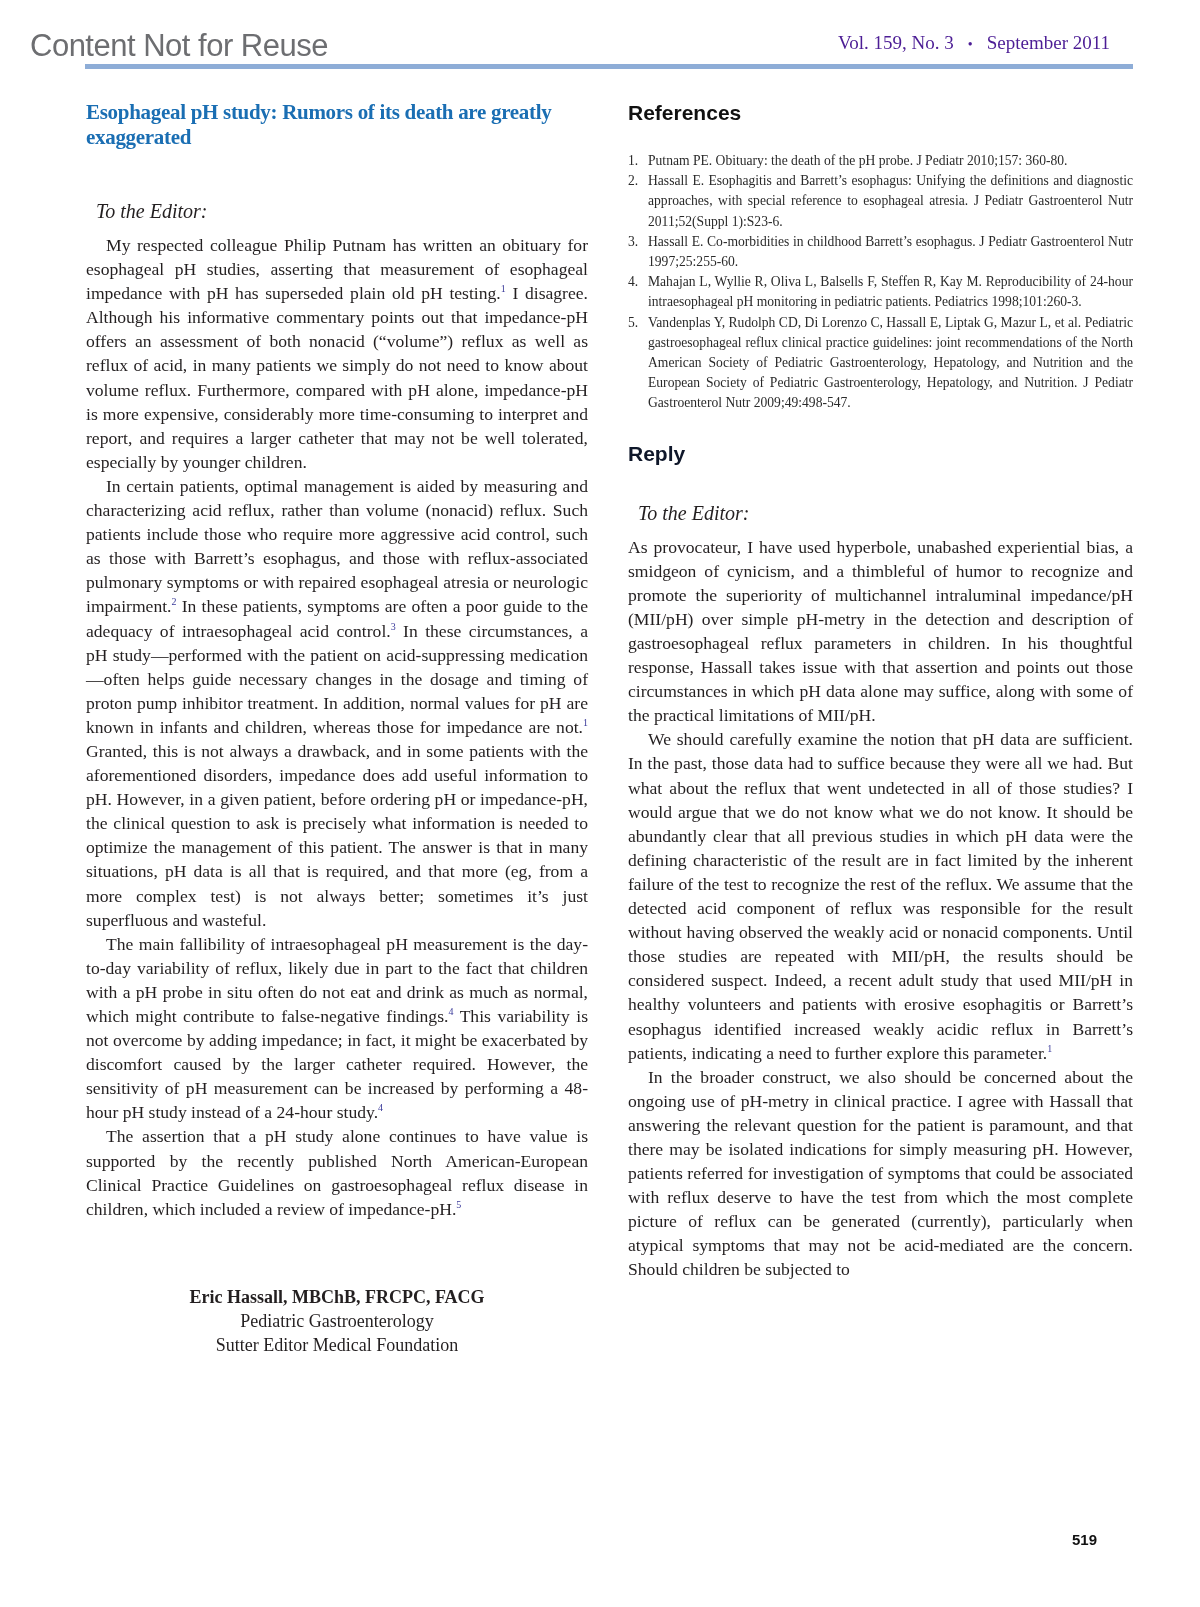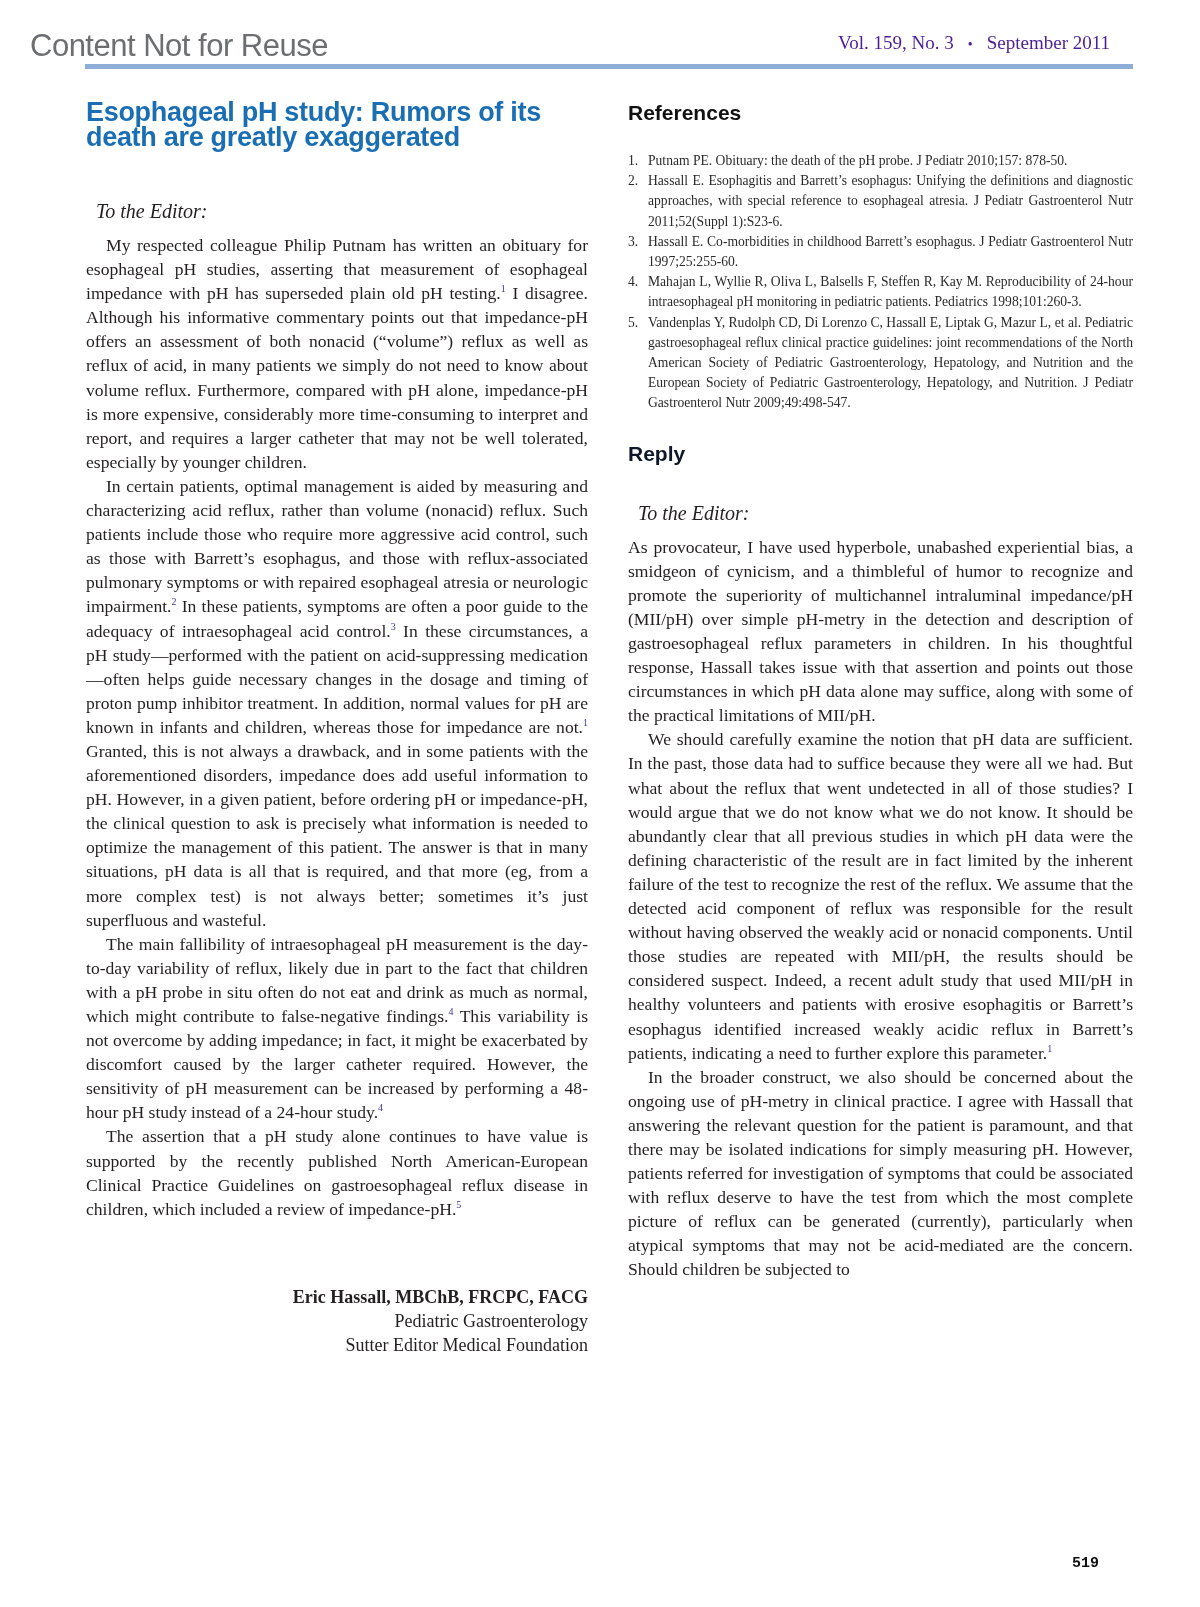--- a/index.html
+++ b/index.html
@@ -4,34 +4,34 @@
 <style>
   html, body { margin:0; padding:0; background:#ffffff; }
   body { width:1200px; height:1607px; position:relative; overflow:hidden; color:#231f20; }
   .watermark { position:absolute; left:30px; top:28px; font-family:"Liberation Sans", sans-serif; font-size:31px; color:#6d6e71; letter-spacing:-0.5px; }
   .running-head { position:absolute; right:90px; top:32px; font-family:"Liberation Serif", serif; font-size:19px; color:#4c1d95; }
   .running-head .dot { display:inline-block; margin:0 14px; font-size:14px; vertical-align:middle; }
   .rule { position:absolute; left:85px; top:64px; width:1048px; height:5px; background:#8eadd7; }
   .col { position:absolute; top:100px; font-family:"Liberation Serif", serif; }
   .col-left { left:86px; width:502px; }
   .col-right { left:628px; width:505px; }
-  .title { font-family:Liberation Sans, sans-serif; font-weight:bold; color:#1a6eb3; font-size:27px; line-height:25px; margin:0; letter-spacing:-0.3px; }
+  .title { font-family:Liberation Serif, serif; font-weight:bold; color:#1a6eb3; font-size:21px; line-height:25px; margin:0; letter-spacing:-0.3px; }
   .section-head { font-family:"Liberation Sans", sans-serif; font-weight:bold; font-size:21px; line-height:26px; margin:0; color:#111; }
   .section-head.blue { color:#0f172a; }
   .salutation { font-style:italic; font-size:20px; line-height:24px; margin:10px; }
   .body-text { font-size:17.6px; line-height:24.1px; text-align:justify; margin:0; hyphens:manual; }
   .body-text.indent { text-indent:20px; }
   sup { color:#3a3a9a; font-size:10px; line-height:0; vertical-align:super; }
   .refs { list-style:none; margin:0; padding:0; font-size:13.6px; line-height:20.2px; color:#2a2a2a; }
   .refs li { position:relative; padding-left:20px; text-align:justify; }
   .refs li .num { position:absolute; left:0; top:0; }
-  .signature { text-align:right; font-size:18px; line-height:24.3px; }
+  .signature { text-align:center; font-size:18px; line-height:24.3px; }
   .signature .author { font-weight:bold; }
   .signature .doi { color:#2e3f8f; font-size:16px; }
-  .page-num { position:absolute; left:1072px; top:1531px; font-family:Liberation Mono, monospace; font-weight:bold; font-size:15px; color:#111;margin-top:24px; }
+  .page-num { position:absolute; left:1072px; top:1531px; font-family:Liberation Sans, sans-serif; font-weight:bold; font-size:15px; color:#111; }
 </style>
 </head>
 <body>
 
 <div class="watermark">Content Not for Reuse</div>
 <div class="running-head">
   <span>Vol. 159, No. 3</span><span class="dot">•</span><span>September 2011</span>
 </div>
 <div class="rule"></div>
 
@@ -50,21 +50,21 @@
     <div class="author">Eric Hassall, MBChB, FRCPC, FACG</div>
     <div>Pediatric Gastroenterology</div>
     <div>Sutter Editor Medical Foundation</div>
   </div>
 </div>
 
 <div class="col col-right">
   <h2 class="section-head">References</h2>
   <div style="height:25px"></div>
   <ol class="refs">
-      <li><span class="num">1.</span><span>Putnam PE. Obituary: the death of the pH probe. J Pediatr 2010;157: 878-50.</span></li>
+      <li><span class="num">1.</span><span>Putnam PE. Obituary: the death of the pH probe. J Pediatr 2010;157: 360-80.</span></li>
       <li><span class="num">2.</span><span>Hassall E. Esophagitis and Barrett’s esophagus: Unifying the definitions and diagnostic approaches, with special reference to esophageal atresia. J Pediatr Gastroenterol Nutr 2011;52(Suppl 1):S23-6.</span></li>
       <li><span class="num">3.</span><span>Hassall E. Co-morbidities in childhood Barrett’s esophagus. J Pediatr Gastroenterol Nutr 1997;25:255-60.</span></li>
       <li><span class="num">4.</span><span>Mahajan L, Wyllie R, Oliva L, Balsells F, Steffen R, Kay M. Reproducibility of 24-hour intraesophageal pH monitoring in pediatric patients. Pediatrics 1998;101:260-3.</span></li>
       <li><span class="num">5.</span><span>Vandenplas Y, Rudolph CD, Di Lorenzo C, Hassall E, Liptak G, Mazur L, et al. Pediatric gastroesophageal reflux clinical practice guidelines: joint recommendations of the North American Society of Pediatric Gastroenterology, Hepatology, and Nutrition and the European Society of Pediatric Gastroenterology, Hepatology, and Nutrition. J Pediatr Gastroenterol Nutr 2009;49:498-547.</span></li>
     </ol>
   <div style="height:27px"></div>
   <h2 class="section-head blue">Reply</h2>
   <div style="height:24px"></div>
   <p class="salutation">To the Editor:</p>
   <div>

